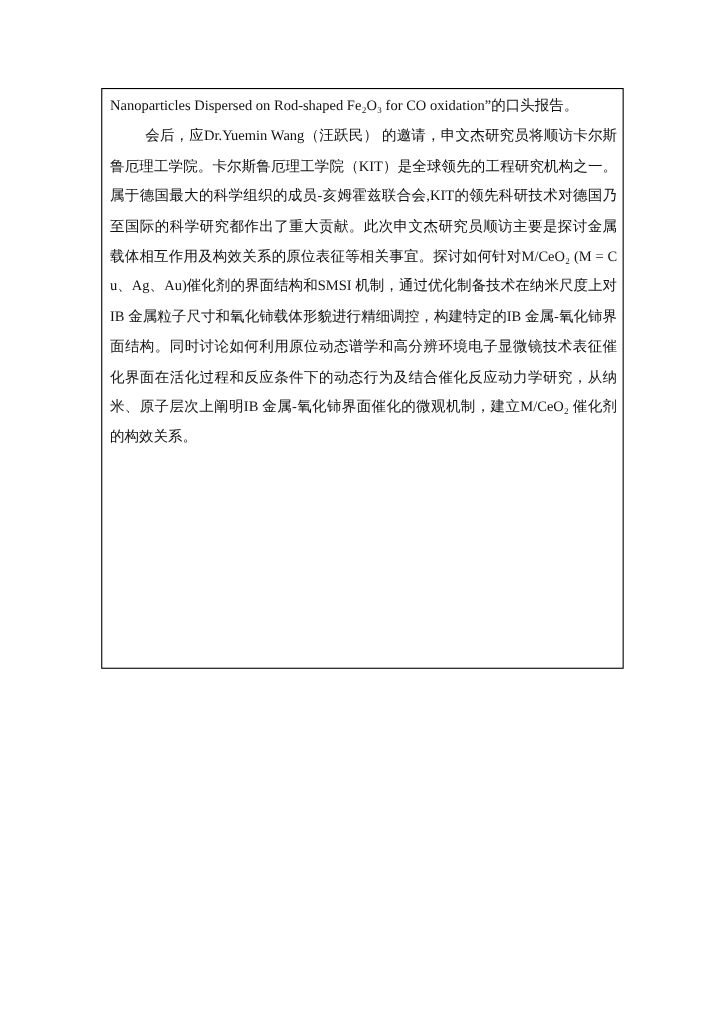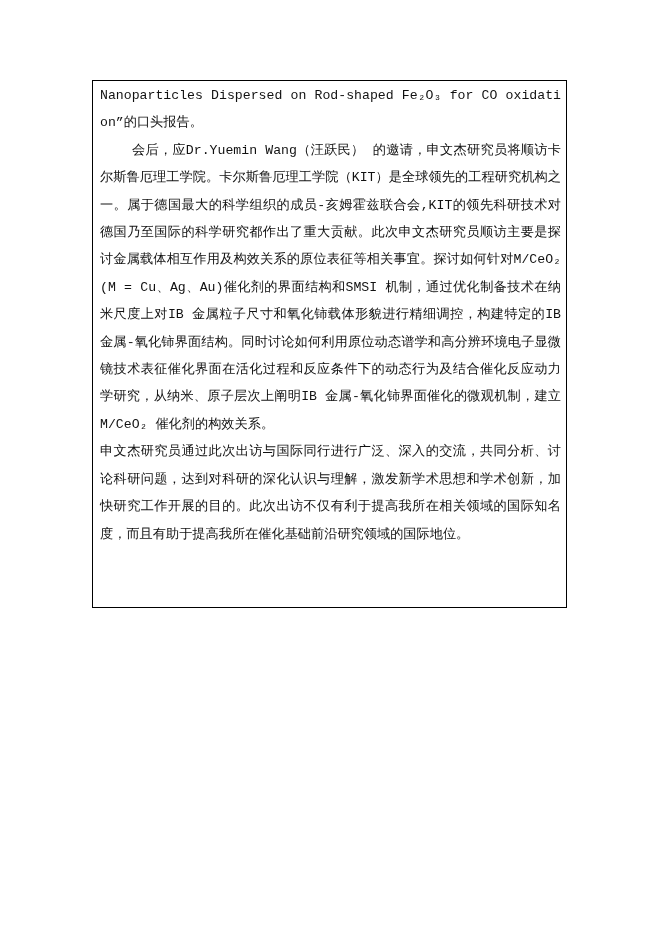--- a/index.html
+++ b/index.html
@@ -27,28 +27,26 @@
     background: #ffffff;
   }
   .report-cell p {
     margin: 0;
     font-size: 13.2px;
     line-height: 27.4px;
     color: #111111;
     text-align: justify;
     text-justify: inter-ideograph;
     word-break: break-all;
-    font-family: Liberation Mono, monospace;
   }
   .report-cell p.indent {
     text-indent: 32px;
   }
 </style>
 </head>
 <body>
 
 <div class="page">
   <div class="report-cell">
     <p>Nanoparticles Dispersed on Rod-shaped Fe₂O₃ for CO oxidation”的口头报告。</p>
     <p class="indent">会后，应Dr.Yuemin Wang（汪跃民） 的邀请，申文杰研究员将顺访卡尔斯鲁厄理工学院。卡尔斯鲁厄理工学院（KIT）是全球领先的工程研究机构之一。属于德国最大的科学组织的成员-亥姆霍兹联合会,KIT的领先科研技术对德国乃至国际的科学研究都作出了重大贡献。此次申文杰研究员顺访主要是探讨金属载体相互作用及构效关系的原位表征等相关事宜。探讨如何针对M/CeO₂ (M = Cu、Ag、Au)催化剂的界面结构和SMSI 机制，通过优化制备技术在纳米尺度上对IB 金属粒子尺寸和氧化铈载体形貌进行精细调控，构建特定的IB 金属-氧化铈界面结构。同时讨论如何利用原位动态谱学和高分辨环境电子显微镜技术表征催化界面在活化过程和反应条件下的动态行为及结合催化反应动力学研究，从纳米、原子层次上阐明IB 金属-氧化铈界面催化的微观机制，建立M/CeO₂ 催化剂的构效关系。</p>
-    <p>申文杰研究员通过此次出访与国际同行进行广泛、深入的交流，共同分析、讨论科研问题，达到对科研的深化认识与理解，激发新学术思想和学术创新，加快研究工作开展的目的。此次出访不仅有利于提高我所在相关领域的国际知名度，而且有助于提高我所在催化基础前沿研究领域的国际地位。</p>
   </div>
 </div>
 
 </body></html>

